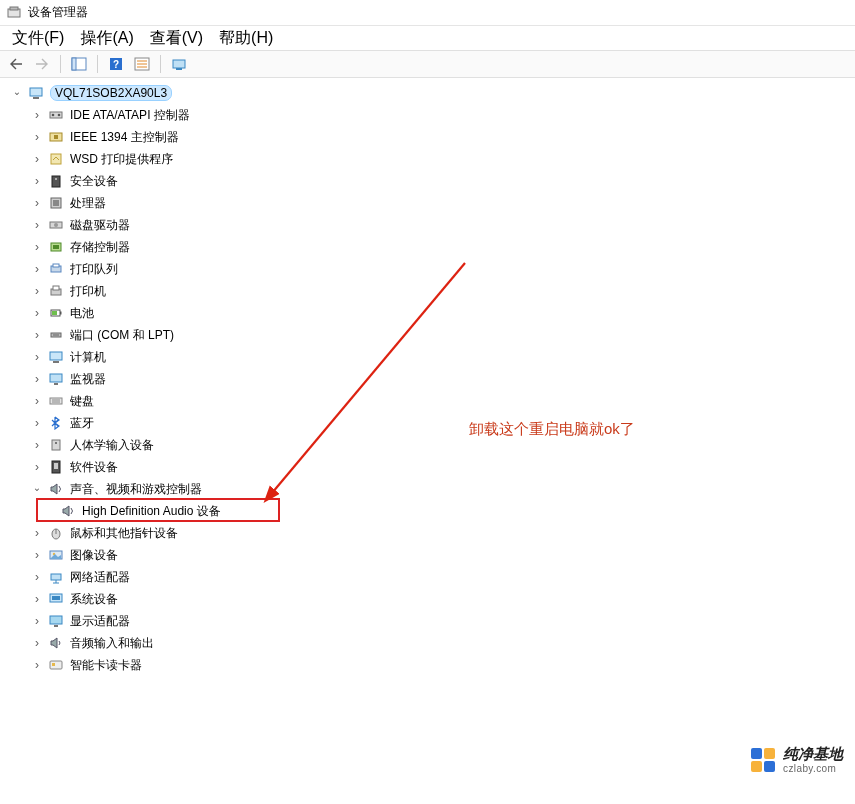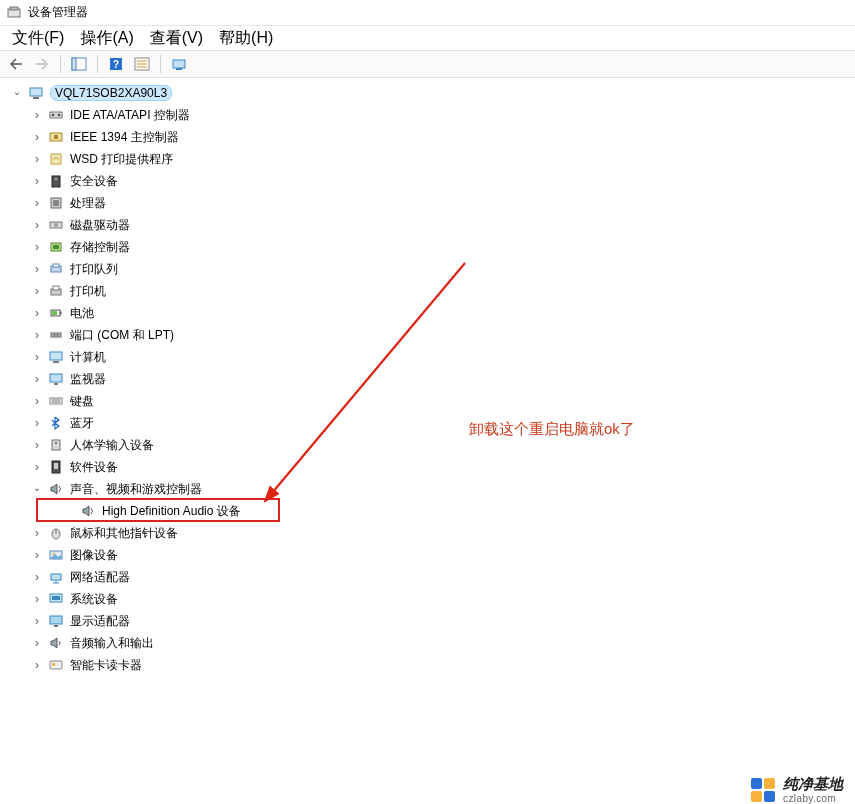--- a/index.html
+++ b/index.html
@@ -66,21 +66,21 @@
     }
     .node {
       display: flex;
       align-items: center;
       height: 22px;
       padding-left: 6px;
       white-space: nowrap;
     }
     .lvl1 { padding-left: 10px; }
     .lvl2 { padding-left: 30px; }
-    .lvl3 { padding-left: 62px; }
+    .lvl3 { padding-left: 42px; }
     .arrow {
       width: 14px; height: 14px;
       display: inline-flex; align-items: center; justify-content: center;
       color: #606060;
       font-size: 10px;
       margin-right: 2px;
     }
     .arrow.open::before { content: "⌄"; transform: translateY(-2px); }
     .arrow.closed::before { content: "›"; font-size: 12px; }
     .arrow.none { visibility: hidden; }
@@ -107,21 +107,21 @@
       color: #c93a1a;
       font-size: 15px;
     }
     .annotation-arrow {
       position: absolute;
       pointer-events: none;
     }
     .watermark {
       position: absolute;
       right: 12px;
-      bottom: 0;
+      bottom: 30px;
       display: flex;
       align-items: center;
       gap: 6px;
     }
     .wm-logo {
       width: 28px; height: 28px;
     }
     .wm-text {
       display: flex; flex-direction: column; line-height: 1.15;
     }

